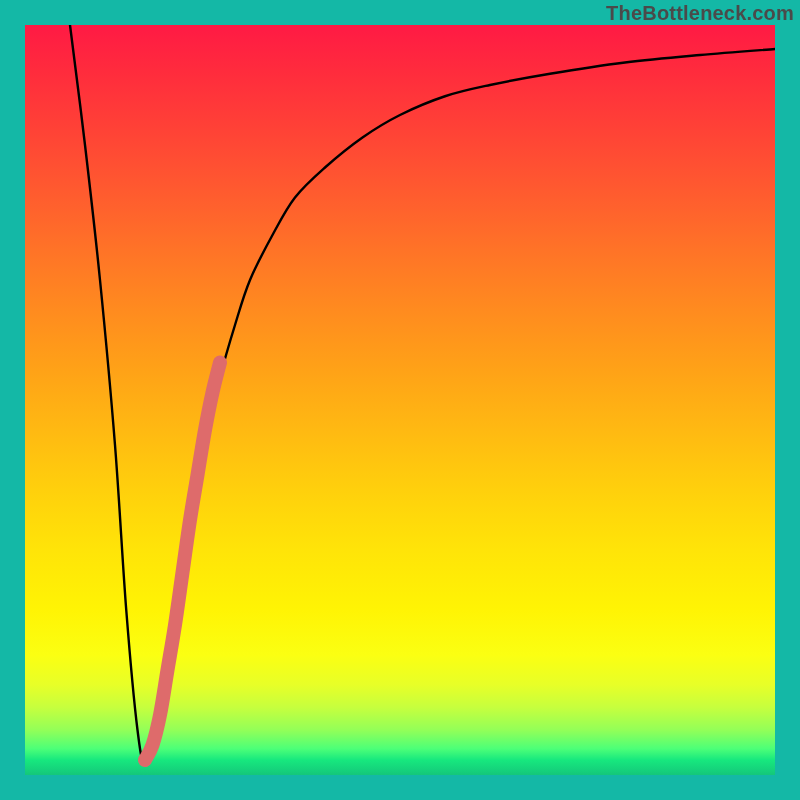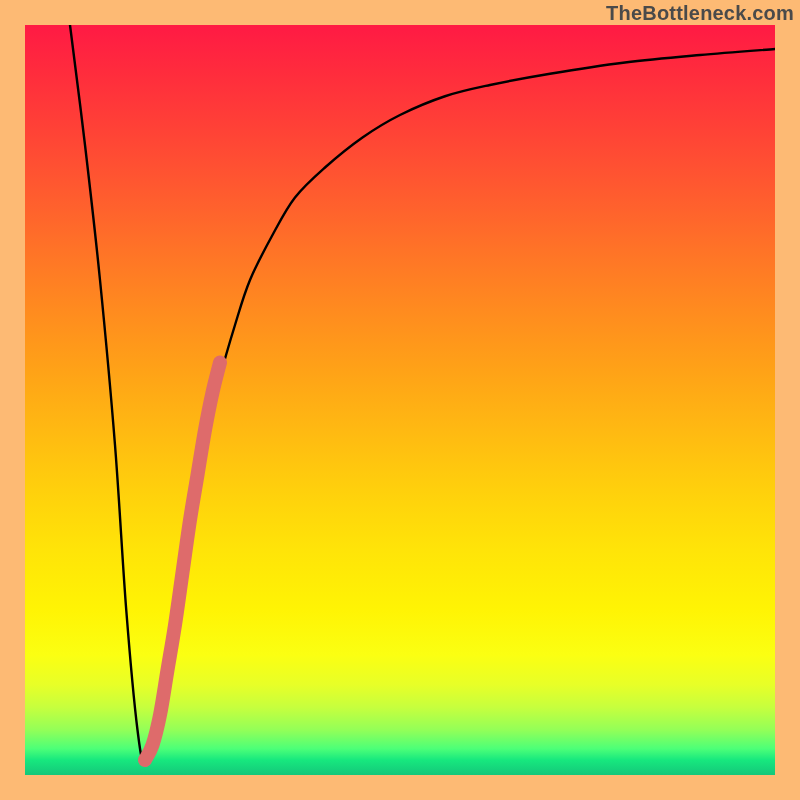--- a/index.html
+++ b/index.html
@@ -10,21 +10,21 @@
     overflow: hidden;
     background: #000;
     font-family: Arial, Helvetica, sans-serif;
   }
   .frame {
     position: absolute;
     left: 0;
     top: 0;
     width: 800px;
     height: 800px;
-    background: #fdba74;
+    background: #14b8a6;
   }
   .plot {
     position: absolute;
     left: 25px;
     top: 25px;
     width: 750px;
     height: 750px;
     
     background: linear-gradient(
       to bottom,

